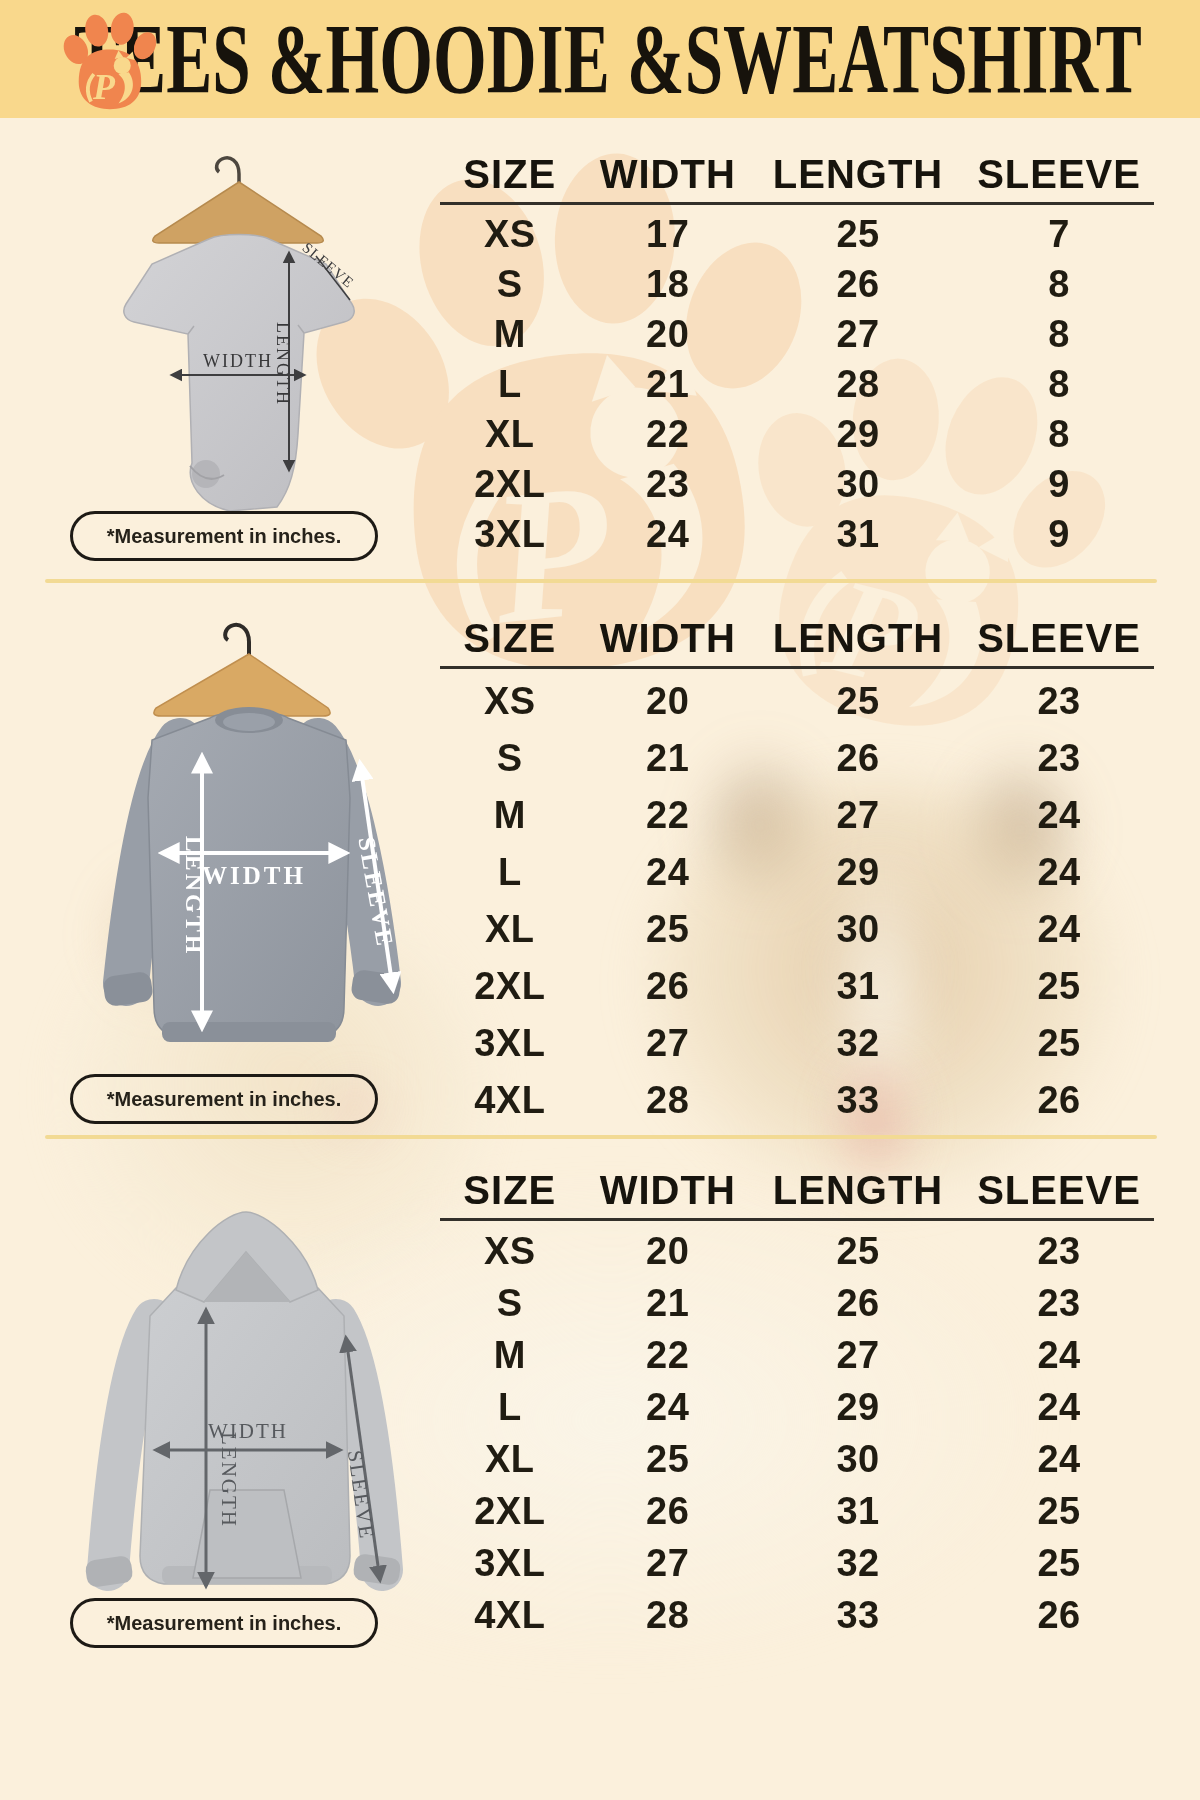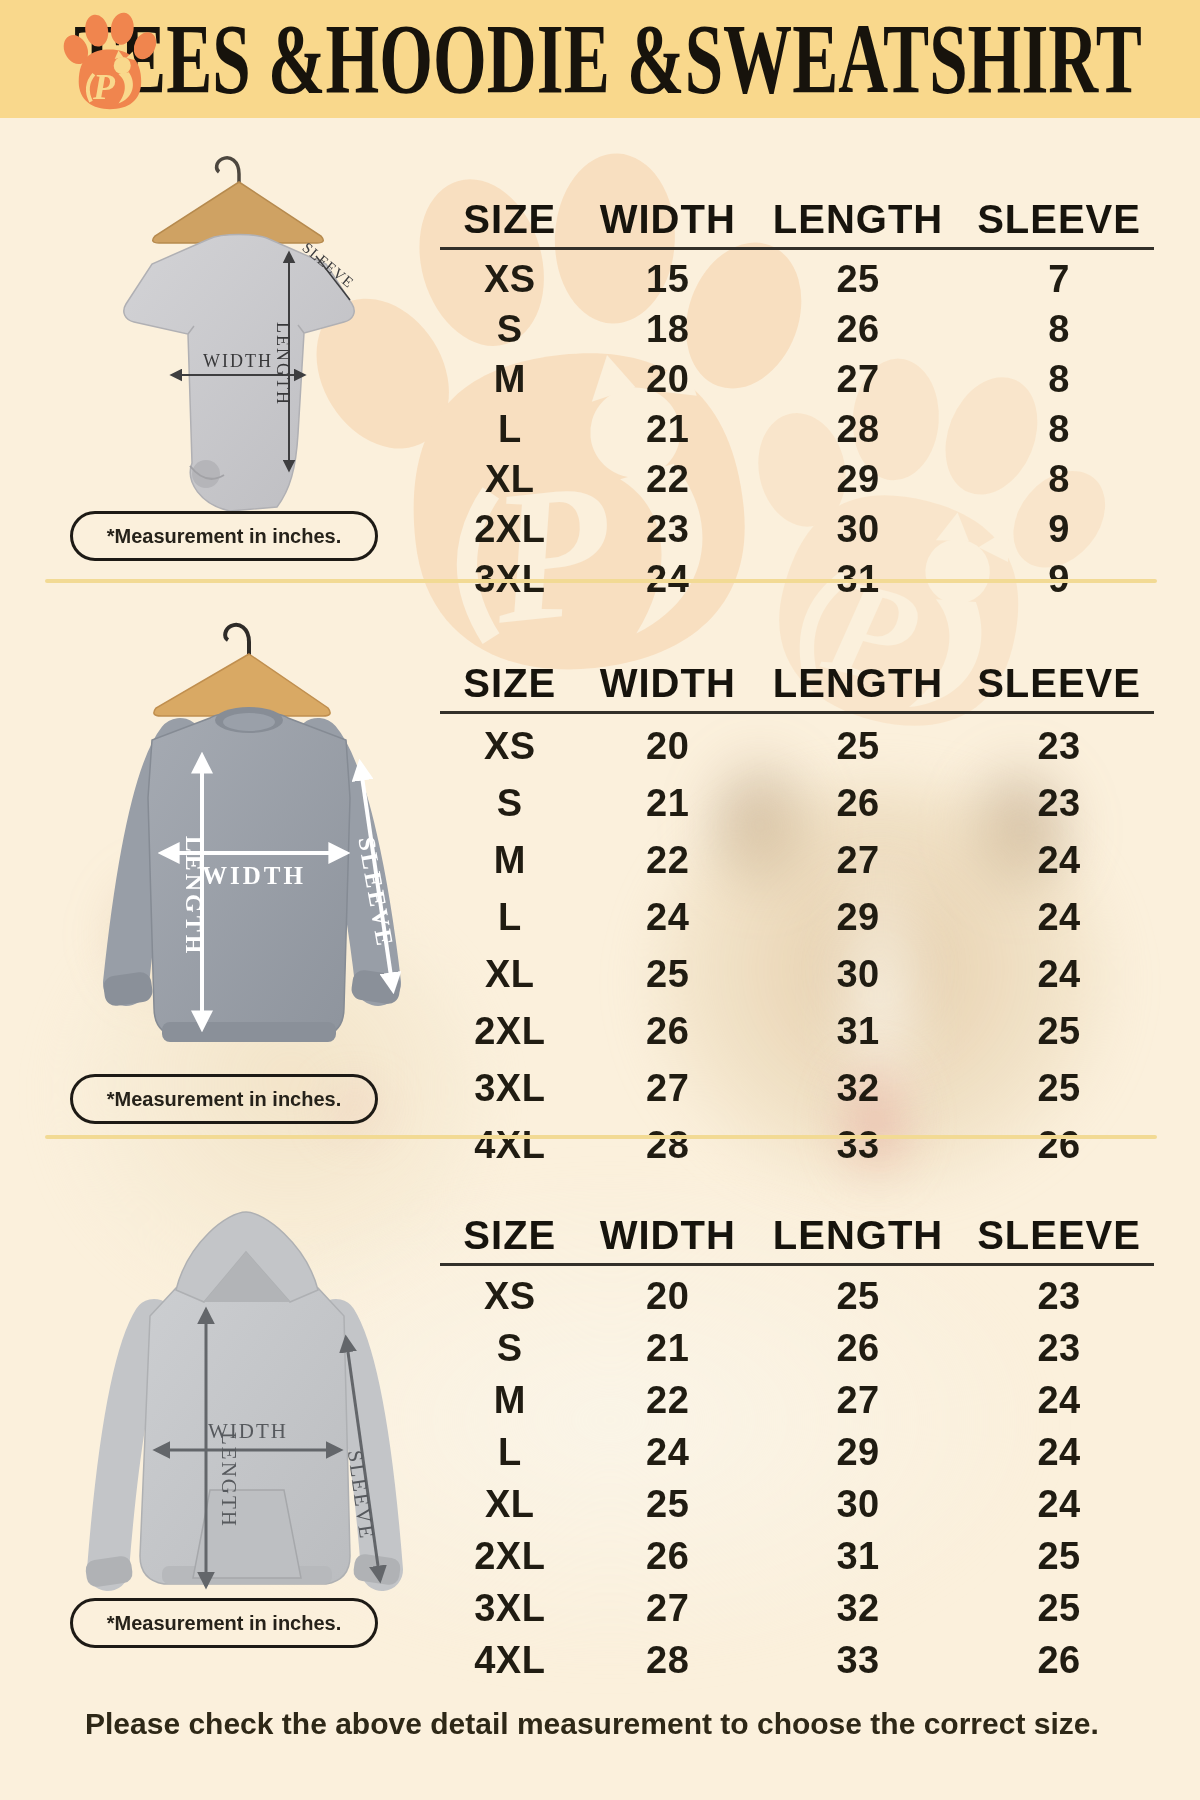--- a/index.html
+++ b/index.html
@@ -41,21 +41,21 @@
     position:absolute; left:70px; width:308px; height:50px; z-index:3;
     border:3px solid #1d1a15; border-radius:26px;
     display:flex; align-items:center; justify-content:center;
     font-size:20px; font-weight:700; color:#26221a; letter-spacing:0px;
   }
   
   .size-table { position:absolute; left:438px; width:718px; z-index:3; }
   .trow { display:grid; grid-template-columns:20% 24% 29% 27%; align-items:center; }
   .tcell { text-align:center; font-weight:700; font-size:38px; color:#201c12; letter-spacing:.5px; }
   .thead .tcell { font-size:40px; color:#17140d; letter-spacing:1px; }
-  .thead { height:52px;margin-top:45px; }
+  .thead { height:52px; }
   .trule { height:3px; background:#33302a; margin:2px 2px 4px 2px; }
   .t1 .trow:not(.thead) { height:50px; }
   .t2 .trow:not(.thead) { height:57px; }
   .t3 .trow:not(.thead) { height:52px; }
   
   .garment { position:absolute; z-index:3; }
   .g-tee   { left:78px;  top:138px;  width:320px; height:380px; }
   .g-sweat { left:62px;  top:598px;  width:360px; height:470px; }
   .g-hood  { left:58px;  top:1198px; width:370px; height:400px; }
   .mlabel { font-family:"Liberation Serif", serif; }
@@ -154,21 +154,21 @@
     <div class="size-table t1" style="top:148px">
         <div class="trow thead">
           <div class="tcell">SIZE</div>
           <div class="tcell">WIDTH</div>
           <div class="tcell">LENGTH</div>
           <div class="tcell">SLEEVE</div>
         </div>
         <div class="trule"></div>
         <div class="trow">
           <div class="tcell">XS</div>
-          <div class="tcell">15</div>
+          <div class="tcell">17</div>
           <div class="tcell">25</div>
           <div class="tcell">7</div>
         </div>
         <div class="trow">
           <div class="tcell">S</div>
           <div class="tcell">18</div>
           <div class="tcell">26</div>
           <div class="tcell">8</div>
         </div>
         <div class="trow">
@@ -399,16 +399,15 @@
         <div class="trow">
           <div class="tcell">4XL</div>
           <div class="tcell">28</div>
           <div class="tcell">33</div>
           <div class="tcell">26</div>
         </div>
       </div>
   </section>
 
   <div class="footer">
-    <div>Please check the above detail measurement to choose the correct size.</div>
   </div>
 
 </div>
 
 </body></html>

